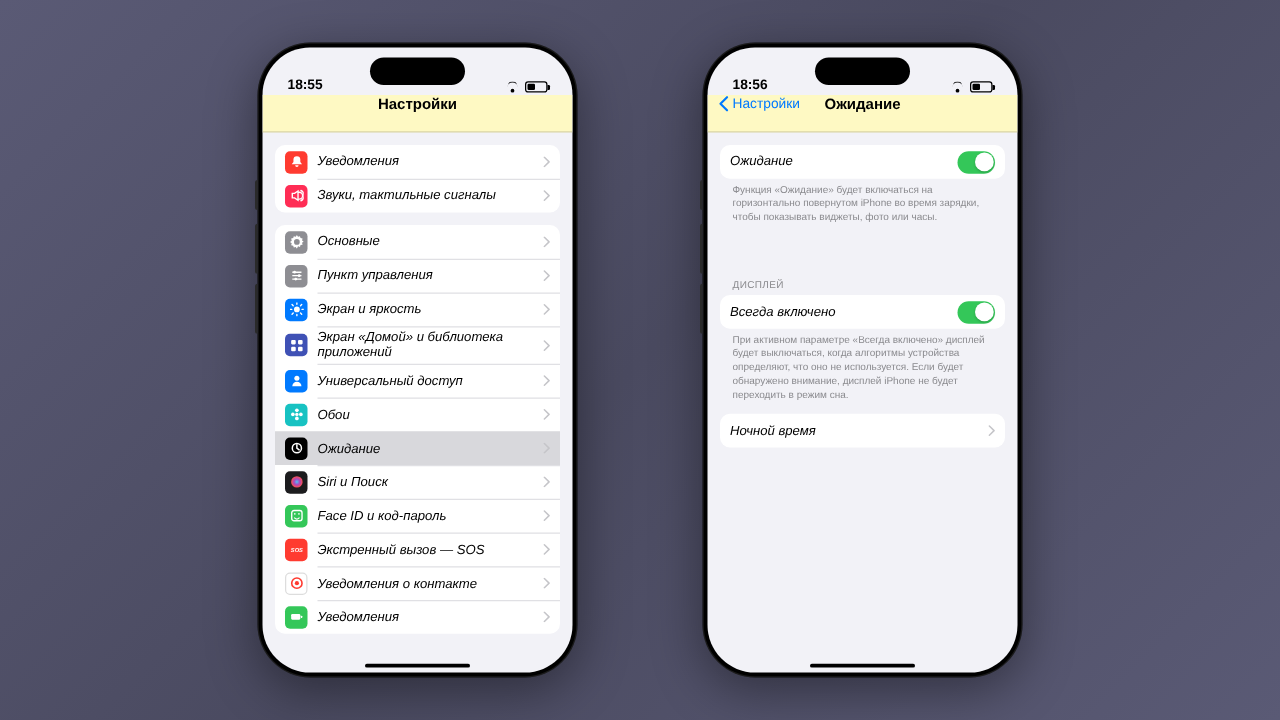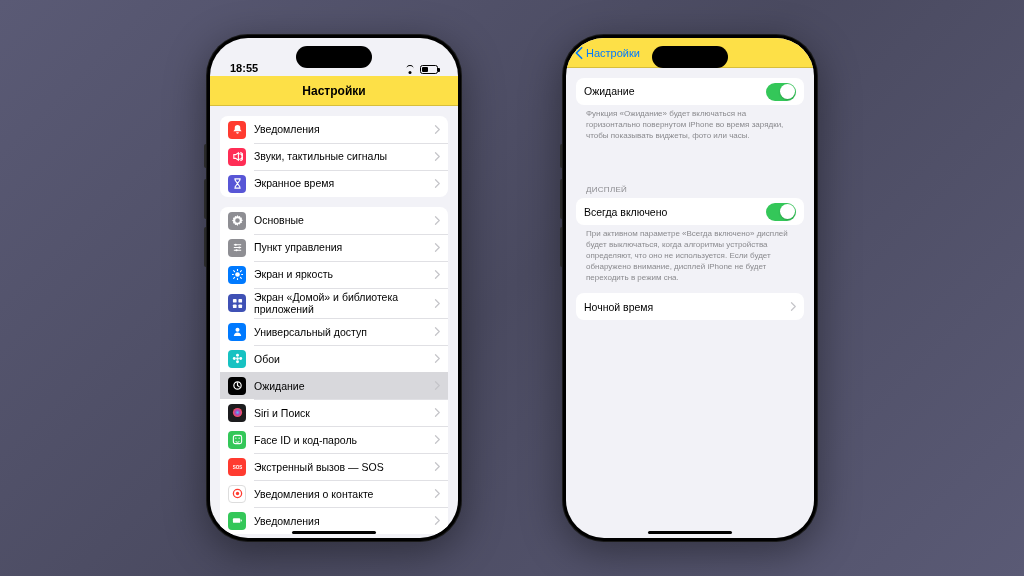--- a/index.html
+++ b/index.html
@@ -84,24 +84,24 @@
   }
   .battery::after {
     content:""; position:absolute; right:-2.5px; top:2px;
     width:1.5px; height:3.5px; background:#000; border-radius:0 1px 1px 0;
   }
   .battery-fill { position:absolute; left:1px; top:1px; bottom:1px; width:40%; background:#000; border-radius:1px; }
 
   .nav-header {
     height: 30px;
     display: flex;
-    align-items: center;
+    align-items: flex-start;
     justify-content: center;
     position: relative;
-    background: #fde047;
+    background: #fef9c3;
     border-bottom: 0.5px solid rgba(0,0,0,0.15);
   }
   .nav-title { font-size: 12px; font-weight: 600; color:#000; }
   .nav-back {
     position: absolute; left: 8px;
     display: flex; align-items: center;
     color: #007aff; font-size: 11px;
   }
   .nav-back svg { width:10px; height:14px; margin-right:2px; }
 
@@ -127,20 +127,21 @@
     border-radius: 8px;
     overflow: hidden;
   }
   .row {
     display: flex;
     align-items: center;
     min-height: 27px;
     padding: 3px 8px;
     position: relative;
     gap: 8px;
+    font-style: italic;
   }
   .row + .row::before {
     content:"";
     position:absolute; top:0; left:34px; right:0;
     height:0.5px; background:#e0e0e4;
   }
   .row.no-icon + .row.no-icon::before,
   .row.no-icon::before { left:10px; }
   .row.selected { background: #d8d8dc; }
   .row.selected::before { display:none; }
@@ -214,33 +215,20 @@
                   <path d="M2 4h2l3-2v8l-3-2H2zM8 3a3 3 0 0 1 0 6M9.5 1.5a5 5 0 0 1 0 9" stroke="currentColor" stroke-width="1.2" fill="none" stroke-linecap="round"></path>
                 </svg>
               </div>
               <div class="label">Звуки, тактильные сигналы</div>
               <div class="chevron">
                 <svg viewBox="0 0 8 12">
                   <path d="M2 1l5 5-5 5" stroke="#c5c5c9" stroke-width="1.6" fill="none" stroke-linecap="round" stroke-linejoin="round"></path>
                 </svg>
               </div>
             </div>
-            <div class="row">
-              <div class="icon" style="background: rgb(88, 86, 214); color: rgb(255, 255, 255);">
-                <svg viewBox="0 0 12 12">
-                  <path d="M3 1h6M3 11h6M3.5 1v1.5L6 6l-2.5 3.5V11M8.5 1v1.5L6 6l2.5 3.5V11" stroke="currentColor" stroke-width="1.2" fill="none" stroke-linecap="round"></path>
-                </svg>
-              </div>
-              <div class="label">Экранное время</div>
-              <div class="chevron">
-                <svg viewBox="0 0 8 12">
-                  <path d="M2 1l5 5-5 5" stroke="#c5c5c9" stroke-width="1.6" fill="none" stroke-linecap="round" stroke-linejoin="round"></path>
-                </svg>
-              </div>
-            </div>
           </div>
         </div>
         <div class="group">
           <div class="list">
             <div class="row">
               <div class="icon" style="background: rgb(142, 142, 147); color: rgb(255, 255, 255);">
                 <svg viewBox="0 0 12 12">
                   <path d="M6 3.5a2.5 2.5 0 1 0 0 5 2.5 2.5 0 0 0 0-5zM6 0l1 1.5 1.7-.5.5 1.7L11 3l-.5 1.7 1.5 1-1.5 1 .5 1.7-1.8.3-.5 1.7-1.7-.5L6 12l-1-1.5-1.7.5-.5-1.7L1 9l.5-1.7L0 6l1.5-1L1 3l1.8-.3.5-1.7 1.7.5z" fill="currentColor"></path>
                 </svg>
               </div>
@@ -422,20 +410,29 @@
           </div>
         </div>
       </div>
     <div class="home-ind"></div>
   </div>
 </div>
 
 <div class="phone">
   <div class="screen">
     <div class="notch"></div>
+    <div class="status-bar">
+      <span>18:56</span>
+      <div class="status-right">
+        <span class="wifi"></span>
+        <span class="battery">
+            <span class="battery-fill"></span>
+          </span>
+      </div>
+    </div>
     <div class="nav-header">
       <div class="nav-back">
         <svg viewBox="0 0 10 16">
             <path d="M8 2L2 8l6 6" stroke="#007aff" stroke-width="2" fill="none" stroke-linecap="round" stroke-linejoin="round"></path>
           </svg>
         <span>Настройки</span>
       </div>
       <span class="nav-title">Ожидание</span>
     </div>
     <div class="content" id="right-content">

